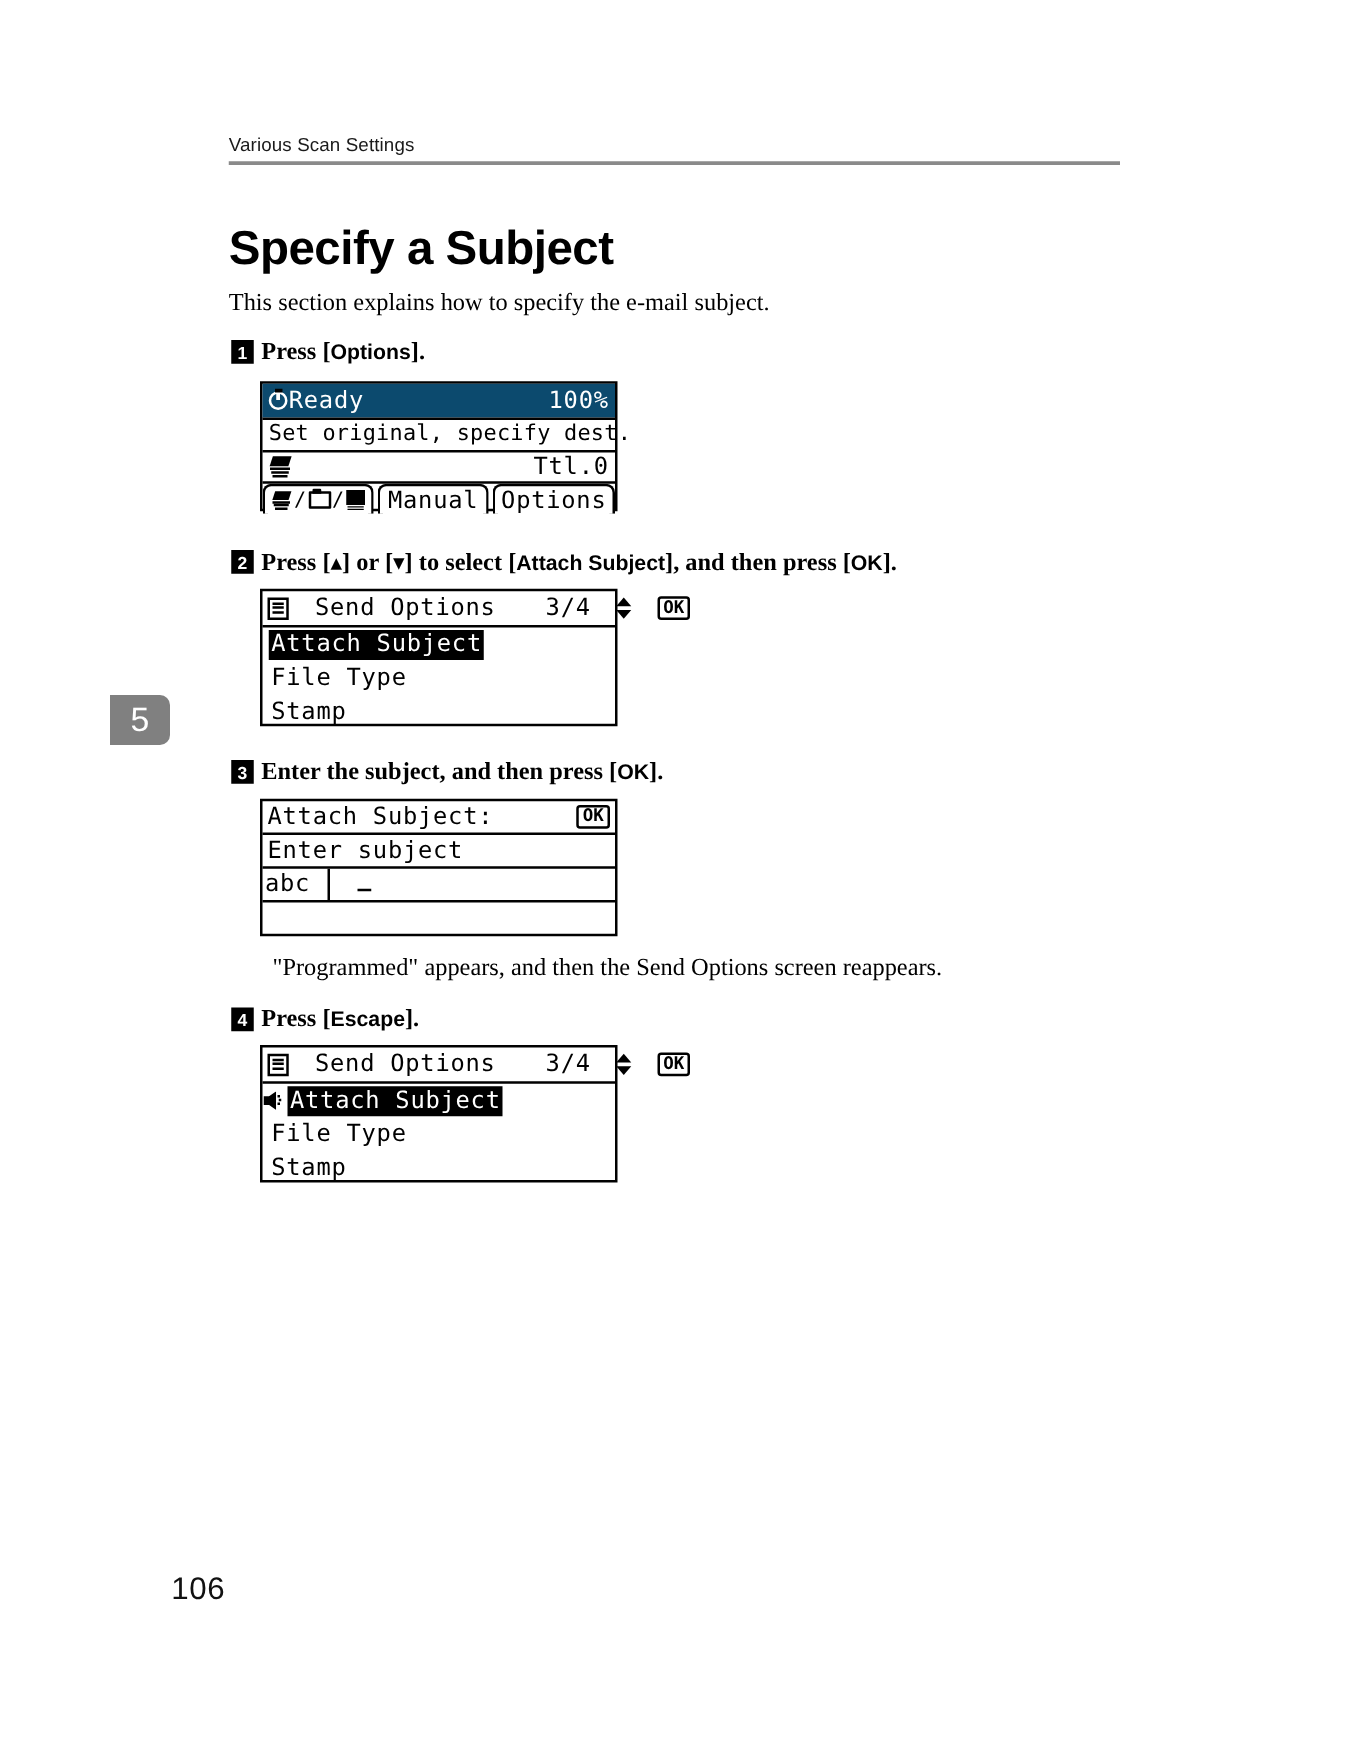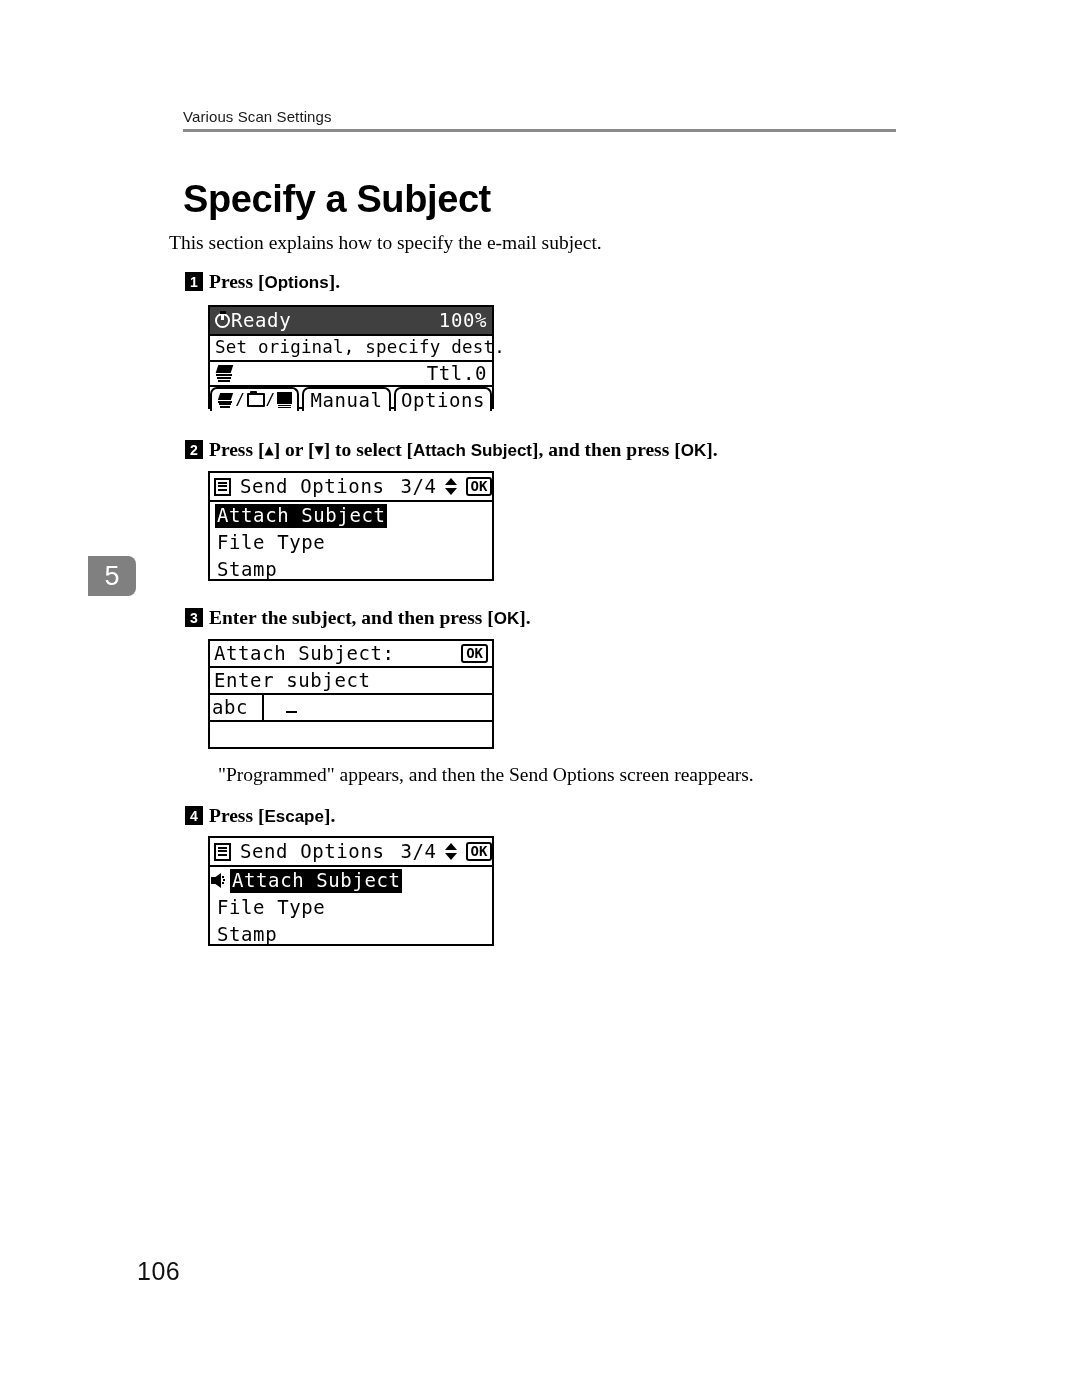--- a/index.html
+++ b/index.html
@@ -70,21 +70,21 @@
   }
 
   
   .body-para {
     position: absolute;
     font-family: "Liberation Serif", serif;
     font-size: 19.5px;
     line-height: 26px;
     color: #000;
   }
-  #intro-para { left: 169px; top: 230px; width: 720px; }
+  #intro-para { left: 183px; top: 230px; width: 720px; }
   #programmed-para { left: 218px; top: 762px; width: 700px; }
 
   
   .step-line {
     position: absolute;
     display: flex;
     align-items: flex-start;
     white-space: nowrap;
   }
   .step-num {
@@ -158,21 +158,21 @@
     background: #000;
     color: #fff;
   }
 
   
   #lcd-ready {
     left: 208px; top: 305px; width: 286px; height: 104px;
   }
   #lcd-ready .title-bar {
     height: 27px;
-    background: #404040;
+    background: #0c4a6e;
     color: #fff;
     display: flex;
     align-items: center;
     padding: 0 5px;
     justify-content: space-between;
   }
   #lcd-ready .title-bar .lcd-text { color: #fff; }
   #lcd-ready .msg-row { height: 26px; padding-left: 5px; }
   #lcd-ready .ttl-row { height: 25px; padding: 0 5px; justify-content: space-between; }
   #lcd-ready .softkeys {
@@ -319,21 +319,21 @@
 
   
   #lcd-send-options-1 { left: 208px; top: 471px; width: 286px; height: 110px; }
   #lcd-send-options-2 { left: 208px; top: 836px; width: 286px; height: 110px; }
   .lcd-list-header {
     height: 27px;
     display: flex;
     align-items: center;
     padding: 0 4px;
     border-bottom: 2.5px solid #000;
-    gap: 8px;
+    gap: 20px;
   }
   .lcd-list-header .spacer { flex: 1 1 auto; }
   .lcd-list-item {
     height: 27px;
     display: flex;
     align-items: center;
     padding-left: 5px;
     gap: 2px;
   }
   .lcd-list-item .label {

